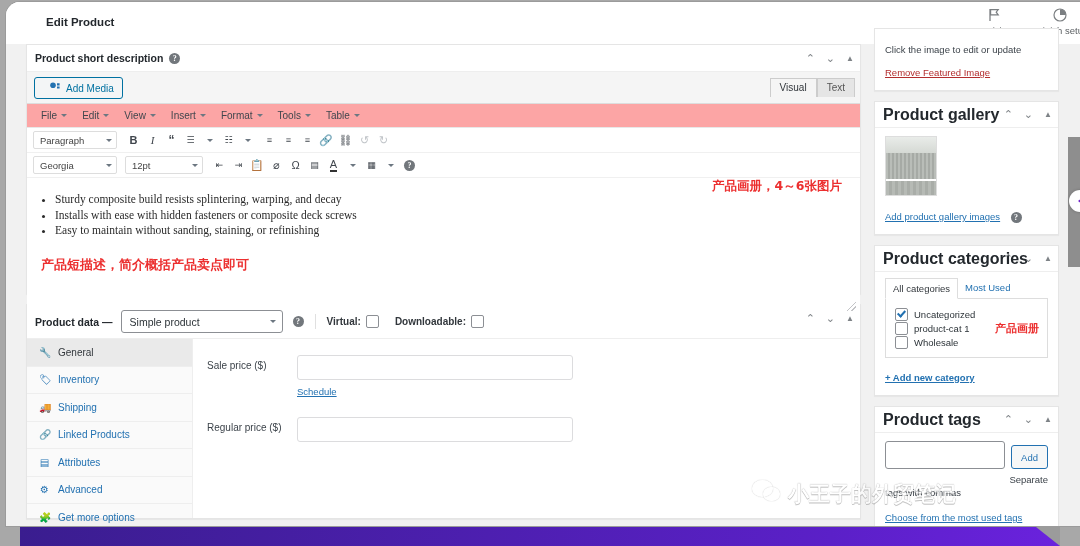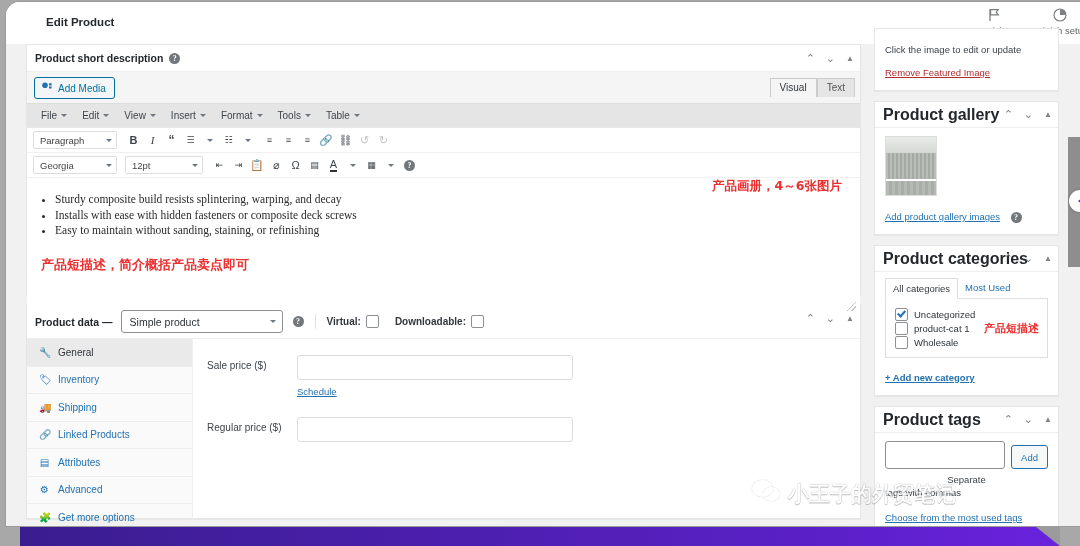--- a/index.html
+++ b/index.html
@@ -40,27 +40,27 @@
   .box-title{font-size:10.5px;font-weight:bold;color:#23282d;}
   .help-dot{display:inline-block;width:11px;height:11px;border-radius:50%;background:#72777c;color:#fff;
             font-size:8px;line-height:11px;text-align:center;margin-left:6px;font-weight:bold;font-family:"Liberation Serif",serif;}
   .box-ctrls{position:absolute;right:6px;top:0;height:26px;display:flex;align-items:center;gap:11px;color:#72777c;}
   .chev{font-size:11px;line-height:1;color:#7e8387;}
   .tri{font-size:8px;color:#7e8387;}
 
   
   .sd-box{height:248px;}
   .ed-top{position:relative;height:31px;background:#f5f5f5;border-bottom:1px solid #ddd;}
-  .addmedia{position:absolute;left:7px;top:5px;height:20px;padding:0 8px 0 6px;border:1px solid #0071a1;border-radius:3px;
+  .addmedia{position:absolute;left:7px;top:5px;height:20px;padding:0 8px 0 14px;border:1px solid #0071a1;border-radius:3px;
             background:#f3f5f6;color:#0071a1;font-size:10px;display:flex;align-items:center;gap:5px;justify-content:flex-end;}
   .am-ico{font-size:11px;line-height:1;}
   .vt-tabs{position:absolute;right:5px;top:6px;display:flex;align-items:flex-end;}
   .vt{border:1px solid #ccc;border-bottom:none;padding:3px 9px 4px;font-size:10px;color:#555;background:#e5e5e5;}
   .vt.active{background:#f5f5f5;color:#32373c;border-color:#ccc;}
-  .menubar{height:23px;border-bottom:1px solid #e8e8e8;display:flex;align-items:center;padding-left:8px;gap:3px;background:#e5e5e5;}
+  .menubar{height:23px;border-bottom:1px solid #e8e8e8;display:flex;align-items:center;padding-left:8px;gap:3px;background:#fca5a5;}
   .mi{font-size:10px;color:#40464d;padding:2px 6px;display:flex;align-items:center;gap:4px;}
   .caret{border-left:3px solid transparent;border-right:3px solid transparent;border-top:3.5px solid #6c7781;display:inline-block;}
   .tbrow{height:24px;display:flex;align-items:center;padding-left:6px;gap:2px;border-bottom:1px solid #f0f0f0;background:#fff;}
   .sel{height:16px;min-width:72px;border:1px solid #ddd;background:#fff;border-radius:2px;display:flex;align-items:center;
        justify-content:space-between;padding:0 4px 0 6px;font-size:9.5px;color:#444;margin-right:6px;}
   .tbtn{width:17px;height:17px;display:flex;align-items:center;justify-content:center;font-size:11px;color:#40464d;}
   .tbtn.sm{font-size:9px;}
   .sep{width:1px;}
   .ed-body{position:relative;height:124px;padding:12px 14px 0;background:#fff;overflow:hidden;}
   .ed-body ul{margin:2px 0 0 14px;padding:0;}
@@ -117,21 +117,21 @@
   .cat-item{display:flex;align-items:center;gap:6px;font-size:9.5px;color:#2c3338;height:14px;}
   .cb{width:11px;height:11px;border:1px solid #8c8f94;border-radius:2px;background:#fff;position:relative;}
   .cb.on:after{content:"";position:absolute;left:3px;top:0px;width:3px;height:6px;border:solid #2271b1;
                border-width:0 2px 2px 0;transform:rotate(42deg);}
   .cat-note{position:absolute;right:8px;top:22px;color:#ec2f2f;font-weight:bold;font-size:11px;
             font-family:"DejaVu Sans","Liberation Sans",sans-serif;}
   .tag-row{display:flex;gap:6px;align-items:flex-end;}
   .tag-in{flex:1;height:26px;border:1px solid #8c8f94;border-radius:3px;background:#fff;}
   .tag-add{height:22px;padding:0 9px;border:1px solid #2271b1;border-radius:3px;color:#2271b1;background:#f6f7f7;
            font-size:9.5px;display:flex;align-items:center;}
-  .tag-sep{font-size:9.5px;color:#3c434a;text-align:center;margin-top:4px;line-height:13px;}
+  .tag-sep{font-size:9.5px;color:#3c434a;text-align:right;margin-top:4px;line-height:13px;}
 
   
   .edge-btn{position:absolute;right:-11px;top:188px;width:22px;height:22px;border-radius:50%;background:#fff;
             box-shadow:0 0 3px rgba(0,0,0,.25);display:flex;align-items:center;justify-content:center;z-index:9;}
   .edge-btn i{border-top:4px solid transparent;border-bottom:4px solid transparent;border-right:5px solid #6d21c9;}
   .edge-strip{position:absolute;right:0;top:135px;width:12px;height:130px;background:#8e8e8e;z-index:8;}
 
   
   .purple{position:absolute;left:20px;bottom:0;width:1040px;height:19px;
           background:linear-gradient(90deg,#3a1d8f 0%,#4d1fb0 45%,#5b20c8 78%,#6a22dd 100%);}
@@ -437,21 +437,21 @@
               <span>Uncategorized</span>
             </div>
             <div class="cat-item">
               <span class="cb"></span>
               <span>product-cat 1</span>
             </div>
             <div class="cat-item">
               <span class="cb"></span>
               <span>Wholesale</span>
             </div>
-            <div class="cat-note">产品短描述</div>
+            <div class="cat-note">产品画册</div>
           </div>
           <div style="margin-top:9px">
             <a class="link-blue" style="font-weight:bold">+ Add new category</a>
           </div>
         </div>
       </div>
 
       <div class="sb-box">
         <div class="sb-head">
           <span class="sb-title">Product tags</span>

